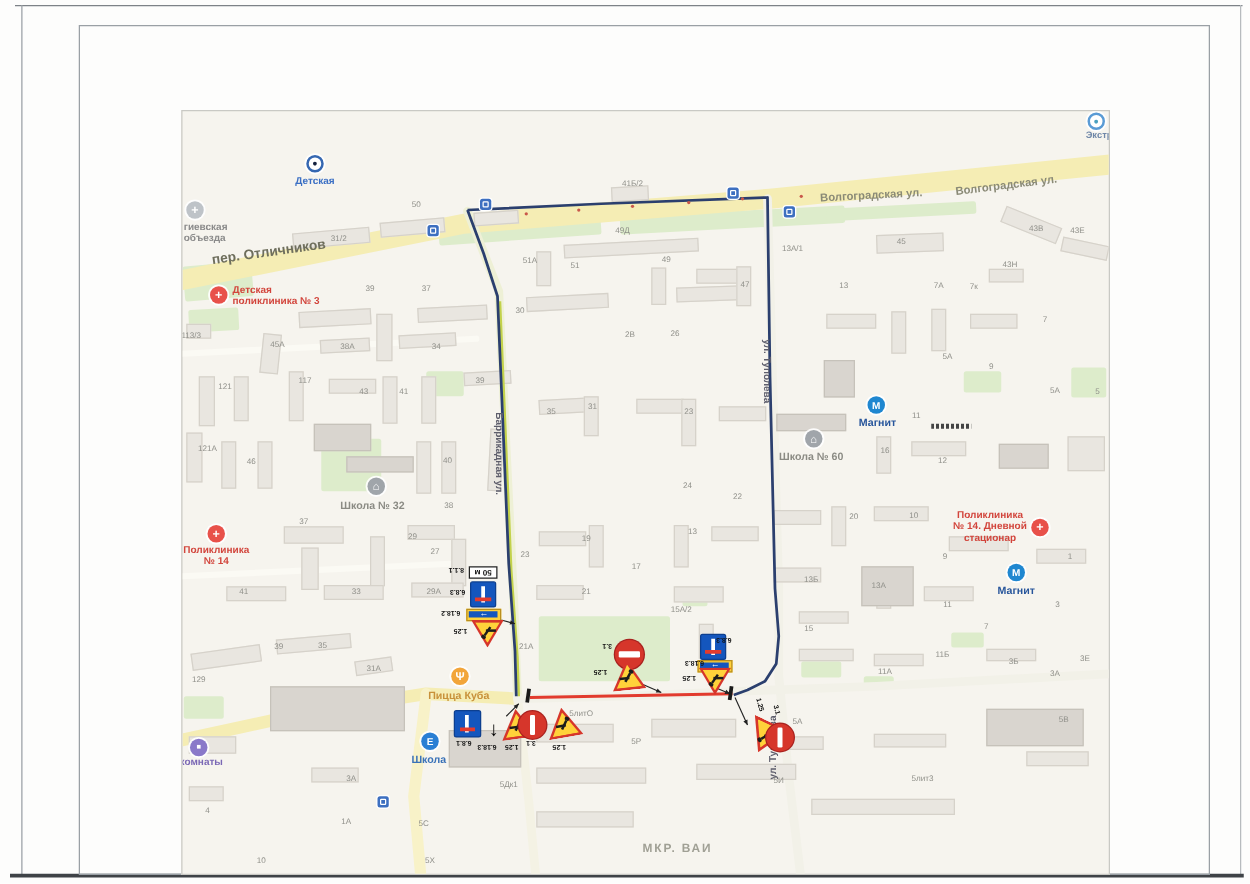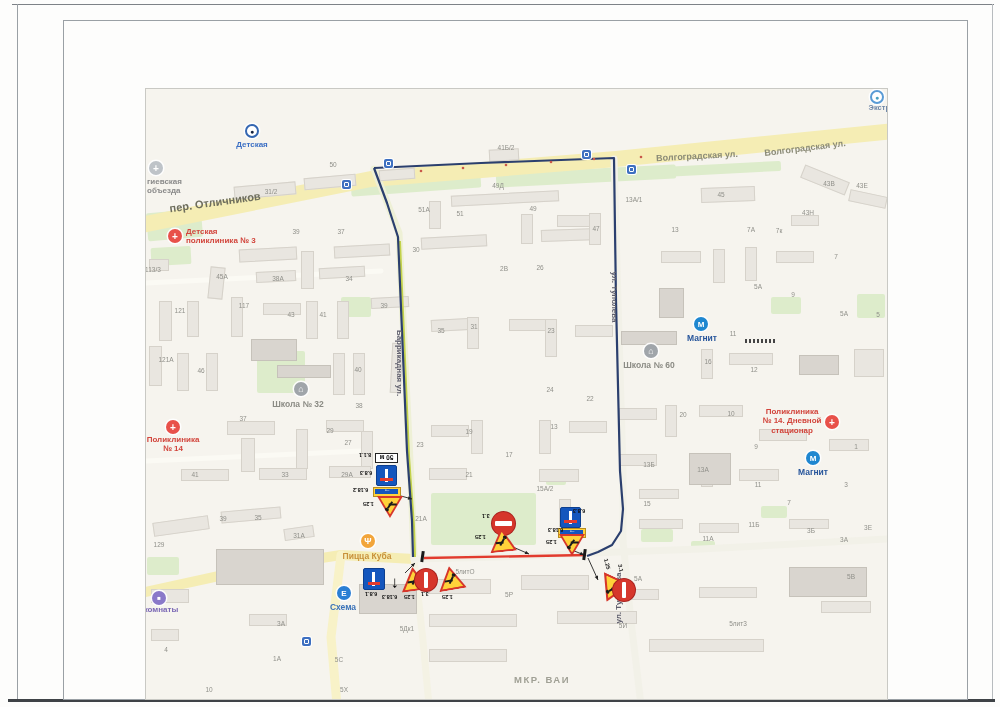--- a/index.html
+++ b/index.html
@@ -324,21 +324,21 @@
       <div class="poi-lb" style="left: 556px; top: 244px; color: rgb(39, 85, 155); font-size: 8.5px; text-align: center; transform: translateX(-50%);">Магнит</div>
       <div class="poi-ic" style="left: 679px; top: 326px; background: rgb(232, 81, 74); font-size: 10px; color: rgb(255, 255, 255);">+</div>
       <div class="poi-lb" style="left: 646px; top: 318px; color: rgb(210, 69, 60); font-size: 8px; text-align: center; transform: translateX(-50%);">Поликлиника
 № 14. Дневной
 стационар</div>
       <div class="poi-ic" style="left: 660px; top: 362px; background: rgb(31, 135, 208); font-size: 8px; color: rgb(255, 255, 255);">М</div>
       <div class="poi-lb" style="left: 667px; top: 378px; color: rgb(39, 85, 155); font-size: 8.5px; text-align: center; transform: translateX(-50%);">Магнит</div>
       <div class="poi-ic" style="left: 215px; top: 445px; background: rgb(242, 165, 58); font-size: 9px; color: rgb(255, 255, 255);">Ψ</div>
       <div class="poi-lb" style="left: 221px; top: 462px; color: rgb(200, 145, 58); font-size: 8.5px; text-align: center; transform: translateX(-50%);">Пицца Куба</div>
       <div class="poi-ic" style="left: 191px; top: 497px; background: rgb(42, 127, 212); font-size: 8px; color: rgb(255, 255, 255);">Е</div>
-      <div class="poi-lb" style="left: 197px; top: 513px; color: rgb(58, 114, 184); font-size: 8.5px; text-align: center; transform: translateX(-50%);">Схема</div>
+      <div class="poi-lb" style="left: 197px; top: 513px; color: rgb(58, 114, 184); font-size: 8.5px; text-align: center; transform: translateX(-50%);">Школа</div>
       <div class="poi-ic" style="left: 6px; top: 502px; background: rgb(138, 121, 201); font-size: 6px; color: rgb(255, 255, 255);">■</div>
       <div class="poi-lb" style="left: 15px; top: 516px; color: rgb(123, 104, 181); font-size: 8px; text-align: center; transform: translateX(-50%);">комнаты</div>
       <div class="poi-ic" style="left: 724px; top: 1px; background: rgb(255, 255, 255); font-size: 7px; color: rgb(74, 160, 192); border: 2px solid rgb(90, 155, 213);">●</div>
       <div class="poi-lb" style="left: 739px; top: 15px; color: rgb(111, 135, 168); font-size: 7.5px; text-align: center; transform: translateX(-50%);">Экстрага</div>
       <div class="tm" style="left: 196px; top: 91px;"></div>
       <div class="tm" style="left: 238px; top: 70px;"></div>
       <div class="tm" style="left: 436px; top: 61px;"></div>
       <div class="tm" style="left: 481px; top: 76px;"></div>
       <div class="tm" style="left: 156px; top: 548px;"></div>
       <div class="sgn sgn-plate" style="left: 229px; top: 364px; width: 23px; height: 10px; transform: rotate(180deg);">50 м</div>

